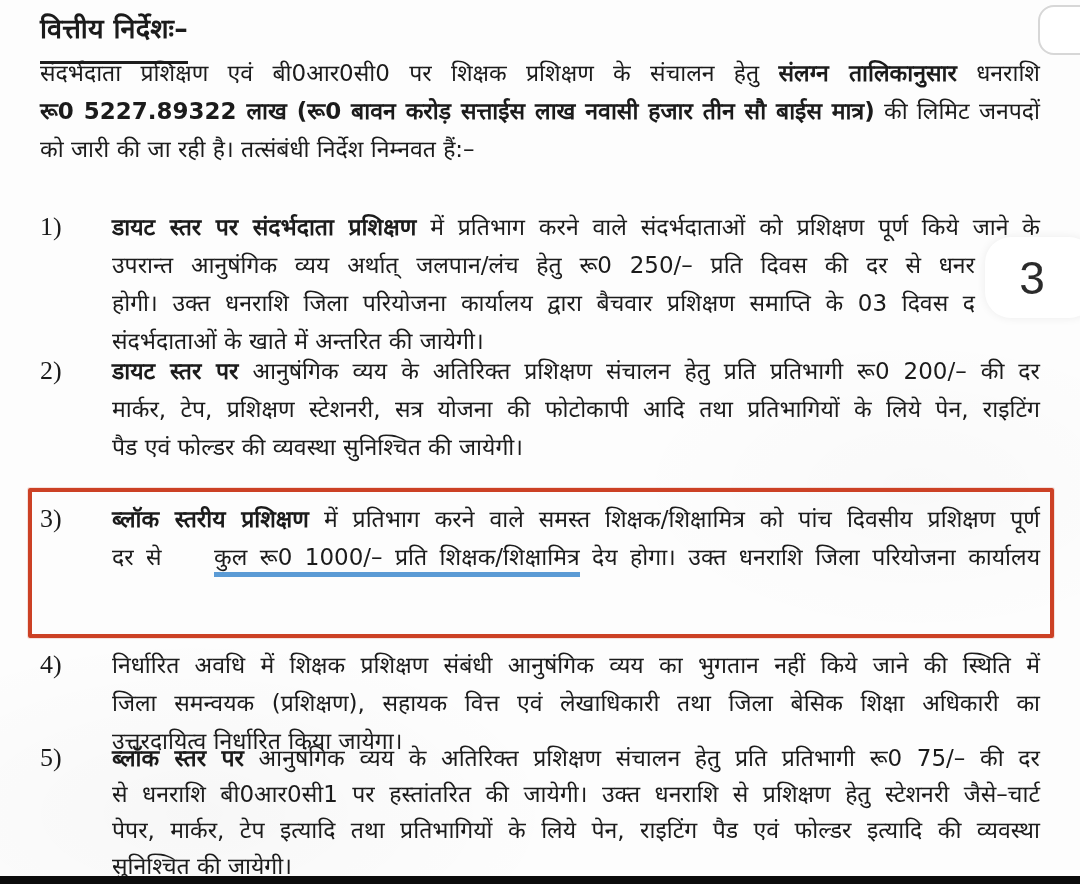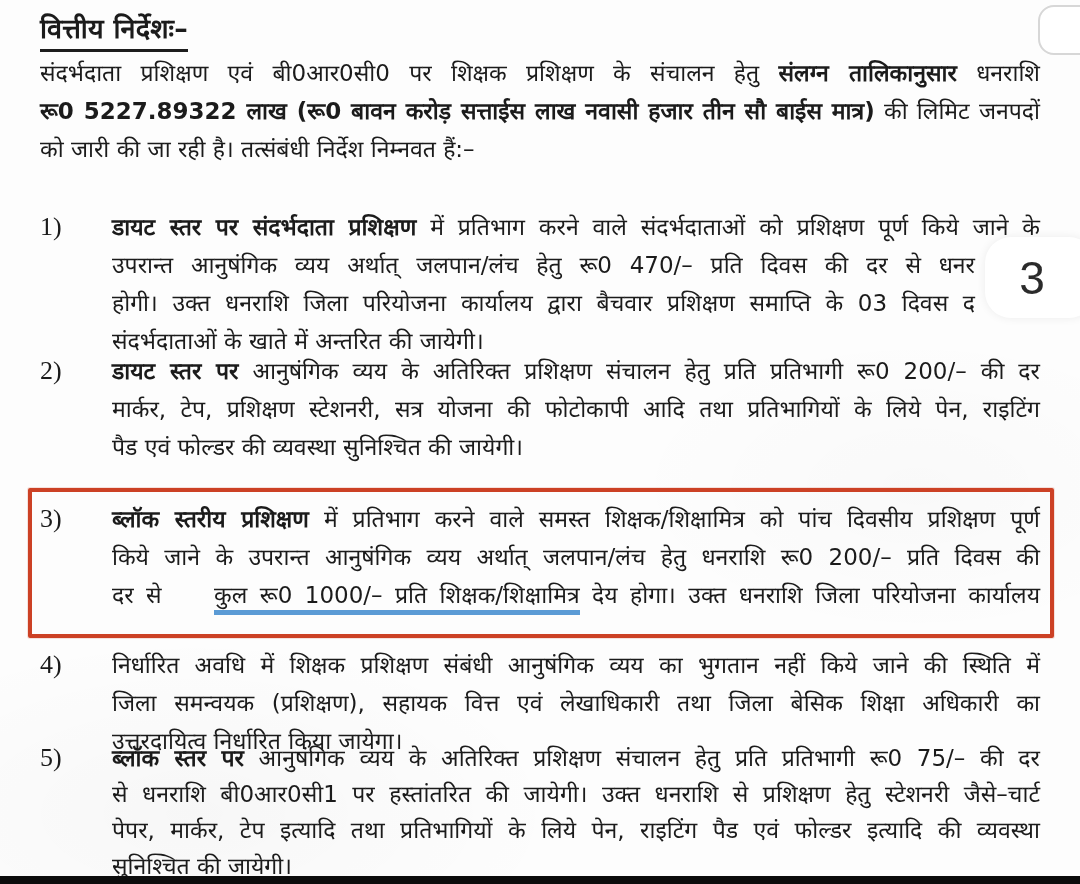--- a/index.html
+++ b/index.html
@@ -24,21 +24,21 @@
   }
   
   .heading{
     position:absolute;left:40px;top:12px;
     font-size:27px;font-weight:700;line-height:34px;
     letter-spacing:0.2px;
   }
   .heading .underlined{
     display:inline-block;
     border-bottom:3px solid #1d1d1d;
-    padding-bottom:3px;
+    padding-bottom:15px;
   }
   
   .block{position:absolute;left:40px;width:1000px;}
   #intro{top:54px;}
   .item{display:flex;}
   #item-0{top:208px;}
   #item-1{top:352px;}
   #item-2{top:500px;}
   #item-3{top:646px;}
   #item-4{top:740px;}
@@ -113,38 +113,37 @@
       <div class="line"><span class="run">संदर्भदाता प्रशिक्षण एवं बी0आर0सी0 पर शिक्षक प्रशिक्षण के संचालन हेतु </span><span class="run run-bold">संलग्न तालिकानुसार</span><span class="run"> धनराशि</span></div>
       <div class="line"><span class="run run-bold">रू0 5227.89322 लाख (रू0 बावन करोड़ सत्ताईस लाख नवासी हजार तीन सौ बाईस मात्र)</span><span class="run"> की लिमिट जनपदों</span></div>
       <div class="line line-last"><span class="run">को जारी की जा रही है। तत्संबंधी निर्देश निम्नवत हैं:–</span></div>
     </div>
 
   <div id="items">
       <div class="block item" id="item-0">
         <div class="num">1)</div>
         <div class="body">
           <div class="line"><span class="run run-bold">डायट स्तर पर संदर्भदाता प्रशिक्षण</span><span class="run"> में प्रतिभाग करने वाले संदर्भदाताओं को प्रशिक्षण पूर्ण किये जाने के</span></div>
-          <div class="line line-short"><span class="run">उपरान्त आनुषंगिक व्यय अर्थात् जलपान/लंच हेतु रू0 470/– प्रति दिवस की दर से धनर</span></div>
+          <div class="line line-short"><span class="run">उपरान्त आनुषंगिक व्यय अर्थात् जलपान/लंच हेतु रू0 250/– प्रति दिवस की दर से धनर</span></div>
           <div class="line line-short"><span class="run">होगी। उक्त धनराशि जिला परियोजना कार्यालय द्वारा बैचवार प्रशिक्षण समाप्ति के 03 दिवस द</span></div>
           <div class="line line-last"><span class="run">संदर्भदाताओं के खाते में अन्तरित की जायेगी।</span></div>
         </div>
       </div>
       <div class="block item" id="item-1">
         <div class="num">2)</div>
         <div class="body">
           <div class="line"><span class="run run-bold">डायट स्तर पर</span><span class="run"> आनुषंगिक व्यय के अतिरिक्त प्रशिक्षण संचालन हेतु प्रति प्रतिभागी रू0 200/– की दर</span></div>
           <div class="line"><span class="run">मार्कर, टेप, प्रशिक्षण स्टेशनरी, सत्र योजना की फोटोकापी आदि तथा प्रतिभागियों के लिये पेन, राइटिंग</span></div>
           <div class="line line-last"><span class="run">पैड एवं फोल्डर की व्यवस्था सुनिश्चित की जायेगी।</span></div>
         </div>
       </div>
       <div class="block item" id="item-2">
         <div class="num">3)</div>
         <div class="body">
           <div class="line"><span class="run run-bold">ब्लॉक स्तरीय प्रशिक्षण</span><span class="run"> में प्रतिभाग करने वाले समस्त शिक्षक/शिक्षामित्र को पांच दिवसीय प्रशिक्षण पूर्ण</span></div>
-          <div class="line"><span class="run">किये जाने के उपरान्त आनुषंगिक व्यय अर्थात् जलपान/लंच हेतु धनराशि रू0 200/– प्रति दिवस की</span></div>
           <div class="line"><span class="run">दर से </span><span class="run pen-underline">कुल रू0 1000/– प्रति शिक्षक/शिक्षामित्र</span><span class="run"> देय होगा। उक्त धनराशि जिला परियोजना कार्यालय</span></div>
         </div>
       </div>
       <div class="block item" id="item-3">
         <div class="num">4)</div>
         <div class="body">
           <div class="line"><span class="run">निर्धारित अवधि में शिक्षक प्रशिक्षण संबंधी आनुषंगिक व्यय का भुगतान नहीं किये जाने की स्थिति में</span></div>
           <div class="line"><span class="run">जिला समन्वयक (प्रशिक्षण), सहायक वित्त एवं लेखाधिकारी तथा जिला बेसिक शिक्षा अधिकारी का</span></div>
           <div class="line line-last"><span class="run">उत्तरदायित्व निर्धारित किया जायेगा।</span></div>
         </div>

